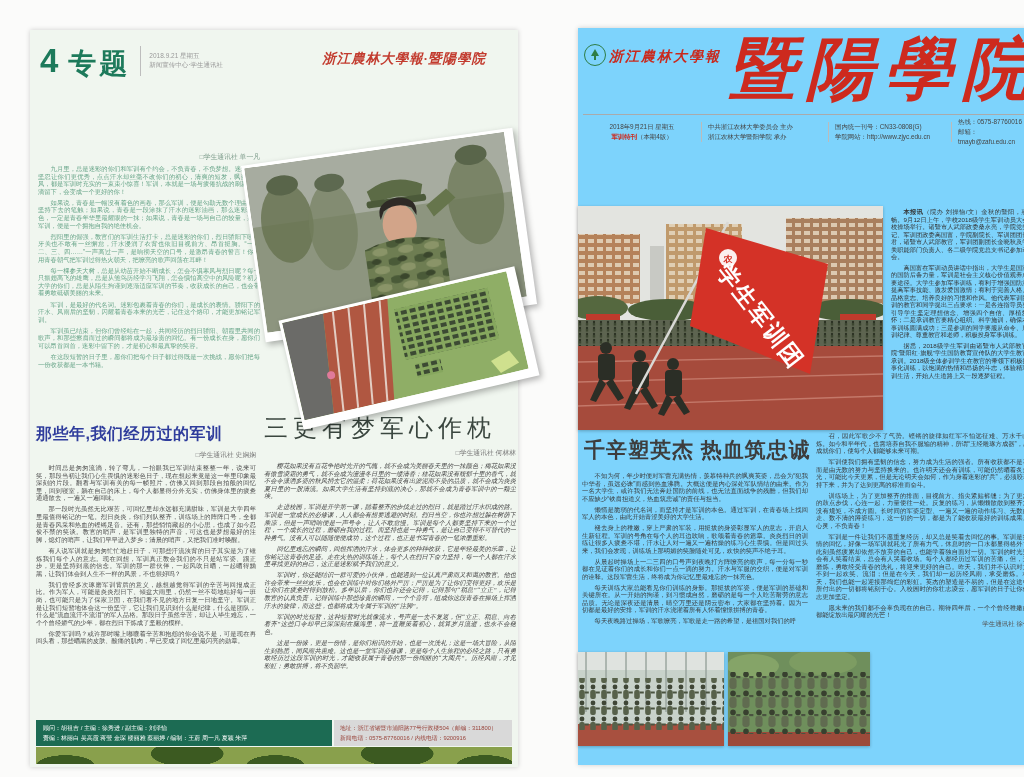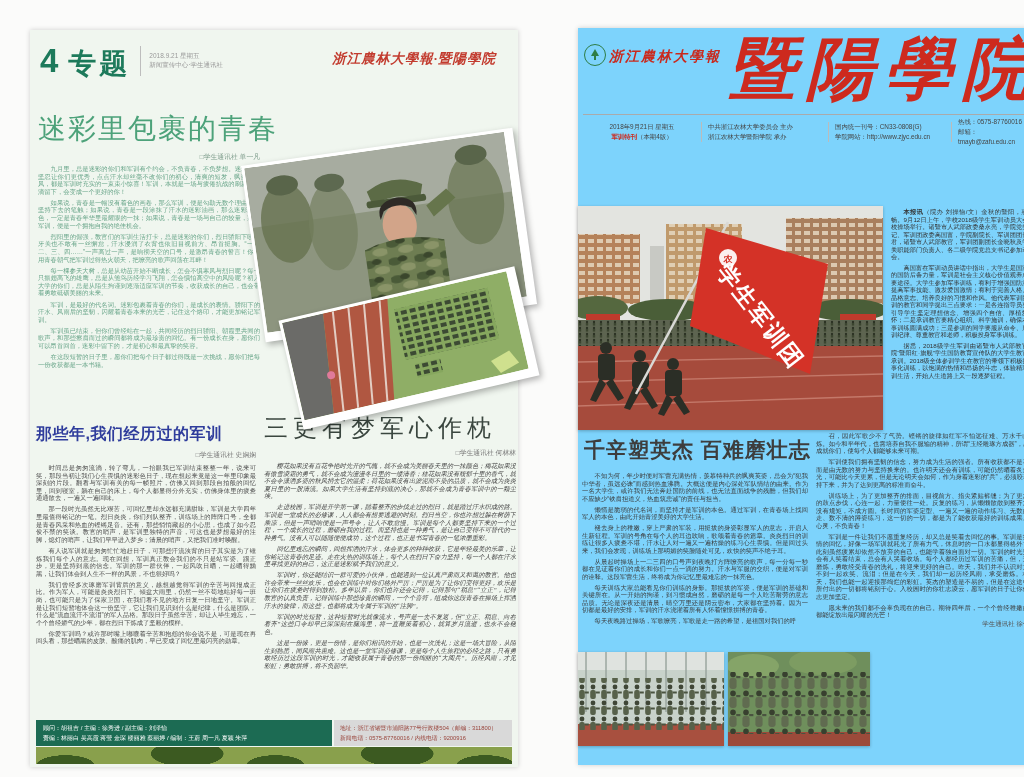--- a/index.html
+++ b/index.html
@@ -75,23 +75,22 @@
 
     <div class="abs" style="left:10px;top:12px;display:flex;align-items:flex-start;">
       <span class="lp-pageno">4</span>
       <span class="lp-section" style="margin-left:8px;margin-top:3px;">专题</span>
       <div class="lp-head-divider" style="height:30px;margin:4px 8px 0 10px;"></div>
       <div style="margin-top:9px;">
         <div class="lp-head-small">2018.9.21 星期五</div>
         <div class="lp-head-small">新闻宣传中心·学生通讯社</div>
       </div>
     </div>
-    <div class="abs lp-script" style="right:22px;top:20px;">浙江農林大學報·暨陽學院</div>
-
-    <div class="abs a1-title" style="left:8px;top:80px;">迷彩里包裹的青春</div>
+    <div class="abs lp-script" style="right:32px;top:20px;">浙江農林大學報·暨陽學院</div>
+
     <div class="abs byline" style="left:8px;top:122px;width:222px;">□学生通讯社 单一凡</div>
     <div class="abs txtcol green-hand" style="left:8px;top:135px;width:222px;height:256px;">
         <p>九月里，总是迷彩的你们和军训有个约会，不负青春，不负梦想。迷彩色的坚忍让你们更优秀，点点汗水却丝毫不改你们的初心，清爽的短发，飒爽的作风，都是军训时充实的一束束小惊喜！军训，本就是一场与疲倦抗战的刷新，点滴留下，会变成一个更好的你！</p>
         <p>如果说，青春是一幅没有着色的画卷，那么军训，便是勾勒无数个理由让你坚持下去的笔触；如果说，青春是一段涂抹了汗水的迷彩油画，那么迷彩的颜色，一定是青春年华里最耀眼的一抹；如果说，青春是一场与自己的较量，那么军训，便是一个拥抱自我的绝佳机会。</p>
         <p>烈阳里的倔强，教官们的军训生活打卡，总是迷彩的你们，烈日骄阳下咬紧牙关也不敢有一丝懈怠，汗水浸润了衣背也依旧目视前方、昂首挺胸。“一、二、三、四……”一声高过一声，是响彻天空的口号，是激昂青春的誓言！你们用青春朝气把军训过得热火朝天，把嘹亮的歌声回荡在耳畔！</p>
         <p>每一棵参天大树，总是从幼苗开始不断成长，怎会不惧寒风与烈日呢？每一只振翅高飞的雄鹰，总是从雏鸟历经学习飞翔，怎会惧怕高空中的风险呢？初入大学的你们，总是从陌生拘谨到逐渐适应军训的节奏，收获成长的自己，也会带着勇敢砥砺美丽的未来。</p>
         <p>军训，是最好的代名词。迷彩包裹着青春的你们，是成长的表情。骄阳下的汗水、风雨后的坚韧，闪耀着青春本来的光芒，记住这个烙印，才能更加铭记军训。</p>
         <p>军训虽已结束，但你们曾经站在一起，共同经历的烈日骄阳、朝霞里共同的歌声，和那些擦肩而过的瞬间都将成为最珍贵的回忆。有一份成长在身，愿你们可以昂首回首，迷彩中留下的，才是初心和最真挚的笑容。</p>
         <p>在这段短暂的日子里，愿你们把每个日子都过得既是一次挑战，愿你们把每一份收获都是一本书籍。</p>
       </div>
@@ -279,21 +278,21 @@
     </div>
 
     <div class="abs news-col" style="left:313px;top:180px;width:150px;height:222px;">
       <p><b>本报讯</b><span>（院办 刘操怡/文）金秋的暨阳，惠风和畅。9月12日上午，学校2018级学生军训动员大会在学校操场举行。诸暨市人武部政委桑永亮，学院党委副书记、军训团政委高国富，学院副院长、军训团团长李红君，诸暨市人武部教官，军训团副团长金晓秋及学院相关职能部门负责人、各二级学院党总支书记参加动员大会。</span></p>
       <div>
           <p>高国富在军训动员讲话中指出，大学生是国家重要的国防后备力量，军训是社会主义核心价值观养成的重要途径。大学生参加军事训练，有利于增强国防意识、提高军事技能、激发爱国激情；有利于完善人格、磨炼品格意志、培养良好的习惯和作风。他代表军训团向参训的教官和同学提出三点要求：一是各连指导员要积极引导学生坚定理想信念、增强四个自信、厚植爱国情怀；二是承训教官要精心组织、科学施训，确保本次军事训练圆满成功；三是参训的同学要服从命令、严守军训纪律、尊重教官和老师，积极投身军事训练。</p>
           <p>据悉，2018级学生军训由诸暨市人武部教官和我院“暨阳红·旗舰”学生国防教育宣传队的大学生教官共同承训。2018级全体参训学生在教官的带领下积极投入军事化训练，以饱满的热情和昂扬的斗志，体验精彩的军训生活，开始人生道路上又一段逐梦征程。</p>
         </div>
     </div>
 
-    <div class="abs feat-headline" style="left:6px;top:408px;">千辛塑英杰 百难磨壮志</div>
+    <div class="abs feat-headline" style="left:6px;top:408px;">千辛塑英杰 热血筑忠诚</div>
 
     <div class="abs feat-col" style="left:4px;top:444px;width:226px;height:170px;">
         <p>不知为何，年少时便对军营充满热情，羡慕特种兵的飒爽英姿，总会为“犯我中华者，虽远必诛”而感到热血沸腾。大概这便是内心深处军队情结的由来。作为一名大学生，或许我们无法奔赴国防的前线，也无法直面战争的残酷，但我们却不应缺少“铁肩担道义，热血筑忠诚”的责任与担当。</p>
         <p>懒惰是脆弱的代名词，而坚持才是军训的本色。通过军训，在青春场上找回军人的本色，由此开始青涩美好的大学生活。</p>
         <p>褪去身上的稚嫩，穿上严肃的军装，用挺拔的身姿彰显军人的意志，开启人生新征程。军训的号角在每个人的耳边吹响，歌颂着青春的篇章。炎炎烈日的训练让很多人疲惫不堪，汗水让人对一遍又一遍枯燥的练习心生畏惧。但是回过头来，我们会发现，训练场上那明媚的笑脸随处可见，欢快的笑声不绝于耳。</p>
         <p>从晨起时操场上一二三四的口号声到夜晚打方阵嘹亮的歌声，每一分每一秒都在见证着你们的成长和你们一点一滴的努力。汗水与军服的交织，便是对军训的诠释。这段军营生活，终将成为你记忆里最难忘的一抹亮色。</p>
         <p>每天训练大家总能看见你们训练的身影。那挺拔的军姿，便是军训的基础和关键所在。从一开始的拘谨，到习惯成自然，磨砺的是每一个人吃苦耐劳的意志品质。无论是深夜还是清晨，晴空万里还是阴云密布，大家都在坚持着。因为一切都是最好的安排，军训的汗水浇灌着所有人怀着憧憬拼搏的青春。</p>
         <p>每天夜晚路过操场，军歌嘹亮，军歌是走一路的希望，是祖国对我们的呼</p>
       </div>
     <div class="abs feat-col" style="left:238px;top:404px;width:226px;height:186px;">

